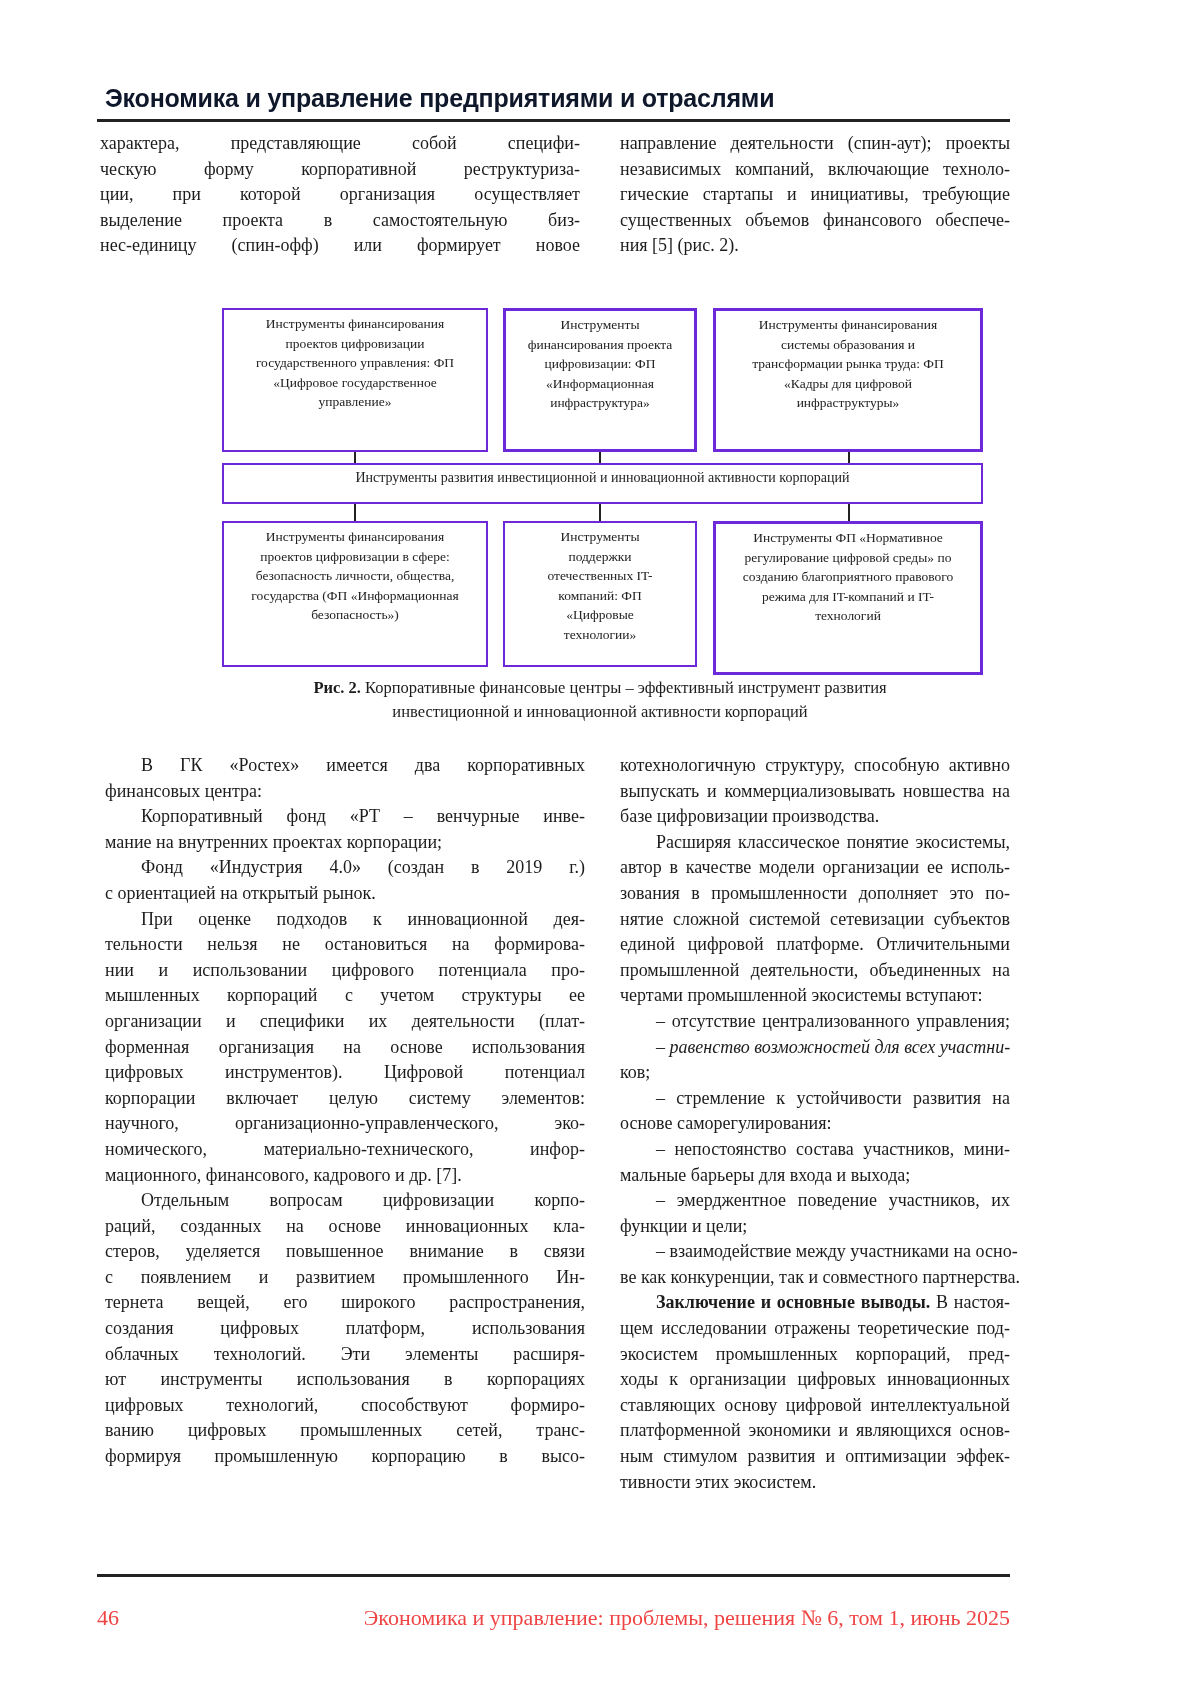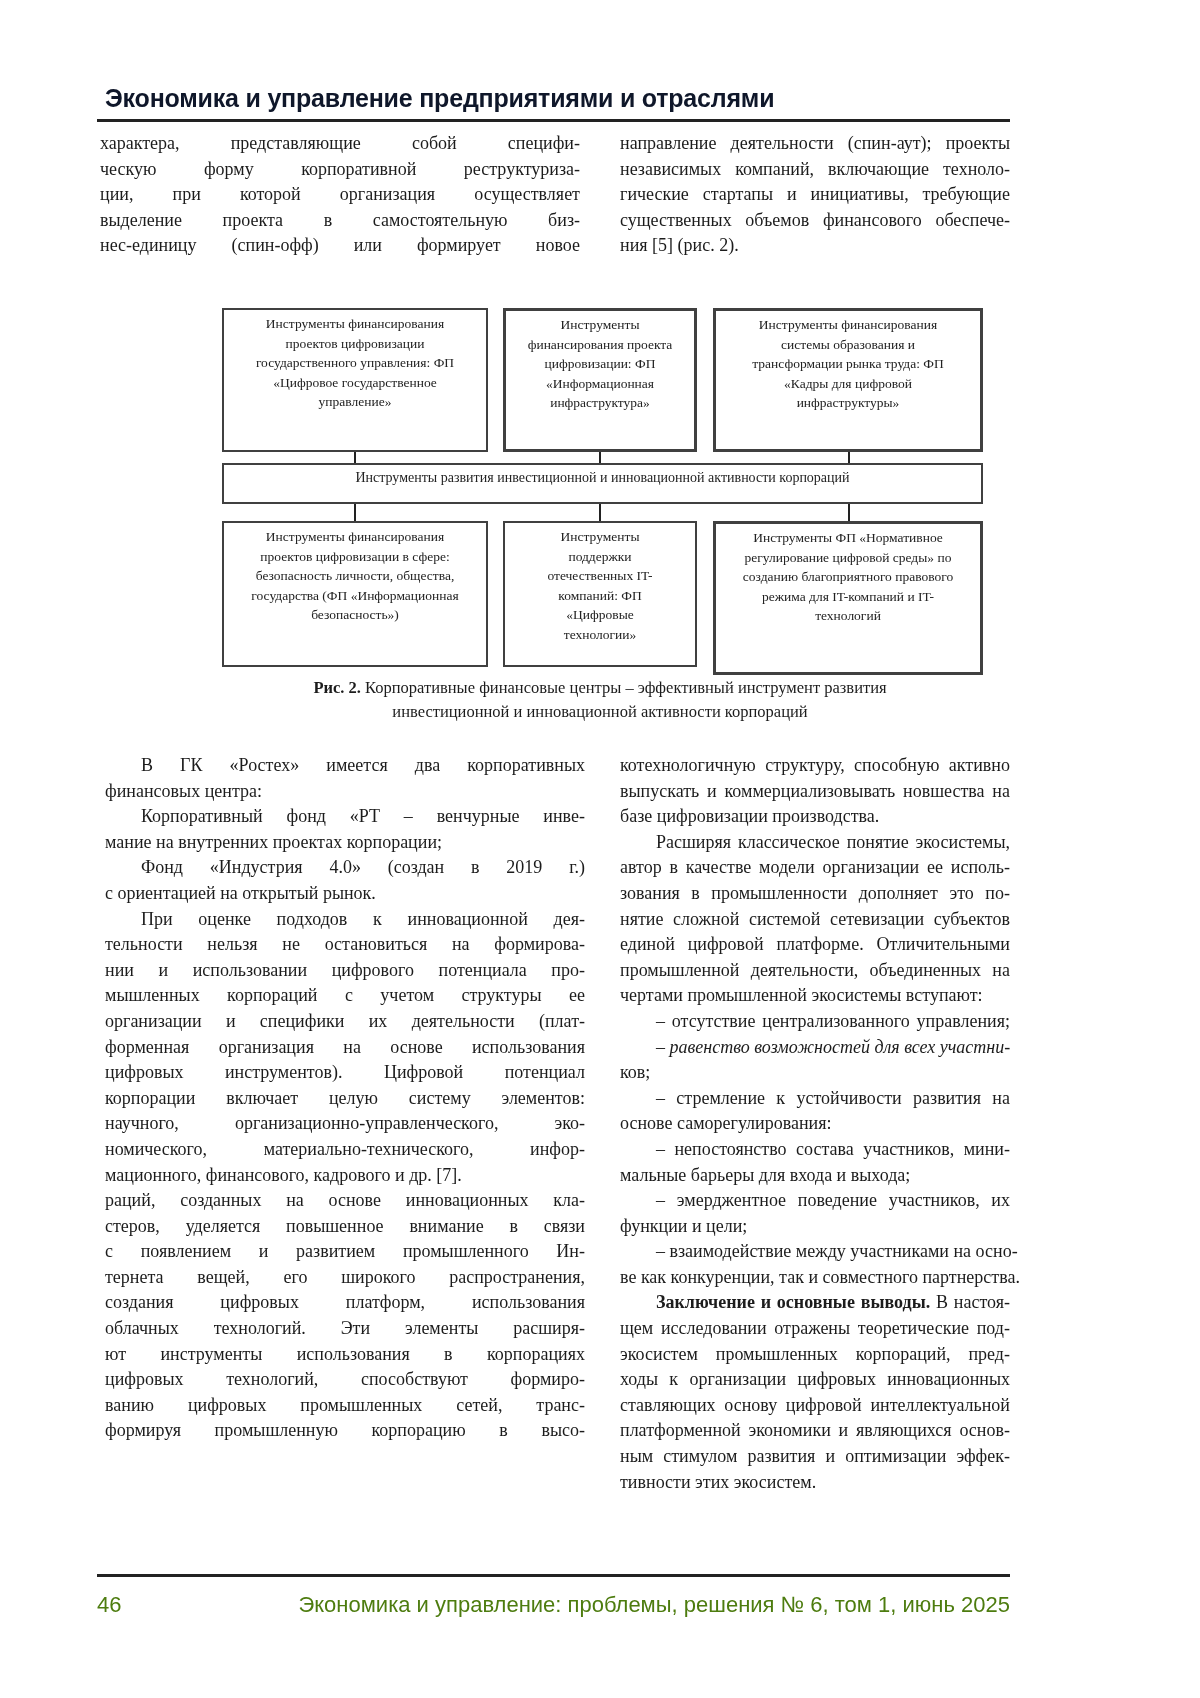--- a/index.html
+++ b/index.html
@@ -3,26 +3,26 @@
 <meta charset="utf-8">
 <style>
   html, body { margin:0; padding:0; background:#fff; }
   body { width:1200px; height:1698px; position:relative; overflow:hidden; color:#1a1a1a; }
   .abs { position:absolute; }
   .header-title { left:105px; top:84px; font-family:"Liberation Sans", sans-serif; font-weight:bold; font-size:25px; letter-spacing:-0.2px; color:#0f172a; }
   .rule { background:#222; height:3px; }
   .col { font-family:"Liberation Serif", serif; font-size:18px; line-height:25.6px; text-align:justify; color:#1c1c1c; }
   .col .line { display:block; text-align:justify; text-align-last:justify; white-space:nowrap; }
   .col .last { text-align-last:left; }
-  .box { border:2px solid #404040; box-sizing:border-box; background:#fff; font-family:"Liberation Serif", serif; font-size:13.5px; line-height:19.5px; text-align:center; color:#222; padding-top:4px; }
+  .box { border:2px solid #6d28d9; box-sizing:border-box; background:#fff; font-family:"Liberation Serif", serif; font-size:13.5px; line-height:19.5px; text-align:center; color:#222; padding-top:4px; }
   .box.thick { border-width:3px; }
   .vline { background:#222; width:1.5px; }
   .caption { font-family:"Liberation Serif", serif; font-size:16.5px; line-height:24px; text-align:center; color:#1c1c1c; }
   .caption b { font-weight:bold; }
-  .footer { font-family:Liberation Sans, sans-serif; font-size:22px; color:#4d7c0f; }
+  .footer { font-family:Liberation Serif, serif; font-size:22px; color:#ef4444;margin-top:13px; }
   b.bold { font-weight:bold; }
 </style>
 </head>
 <body>
 
 <div class="abs header-title">Экономика и управление предприятиями и отраслями</div>
 <div class="abs rule" style="left:97px; top:119px; width:913px;"></div>
 
 <div class="abs col" style="left:100px; top:131px; width:480px;">
   <span class="line">характера, представляющие собой специфи-</span>
@@ -112,20 +112,21 @@
     <span class="line">тельности нельзя не остановиться на формирова-</span>
     <span class="line">нии и использовании цифрового потенциала про-</span>
     <span class="line">мышленных корпораций с учетом структуры ее</span>
     <span class="line">организации и специфики их деятельности (плат-</span>
     <span class="line">форменная организация на основе использования</span>
     <span class="line">цифровых инструментов). Цифровой потенциал</span>
     <span class="line">корпорации включает целую систему элементов:</span>
     <span class="line">научного, организационно-управленческого, эко-</span>
     <span class="line">номического, материально-технического, инфор-</span>
     <span class="line last">мационного, финансового, кадрового и др. [7].</span>
+    <span class="line" style="padding-left: 36px;">Отдельным вопросам цифровизации корпо-</span>
     <span class="line">раций, созданных на основе инновационных кла-</span>
     <span class="line">стеров, уделяется повышенное внимание в связи</span>
     <span class="line">с появлением и развитием промышленного Ин-</span>
     <span class="line">тернета вещей, его широкого распространения,</span>
     <span class="line">создания цифровых платформ, использования</span>
     <span class="line">облачных технологий. Эти элементы расширя-</span>
     <span class="line">ют инструменты использования в корпорациях</span>
     <span class="line">цифровых технологий, способствуют формиро-</span>
     <span class="line">ванию цифровых промышленных сетей, транс-</span>
     <span class="line">формируя промышленную корпорацию в высо-</span>

